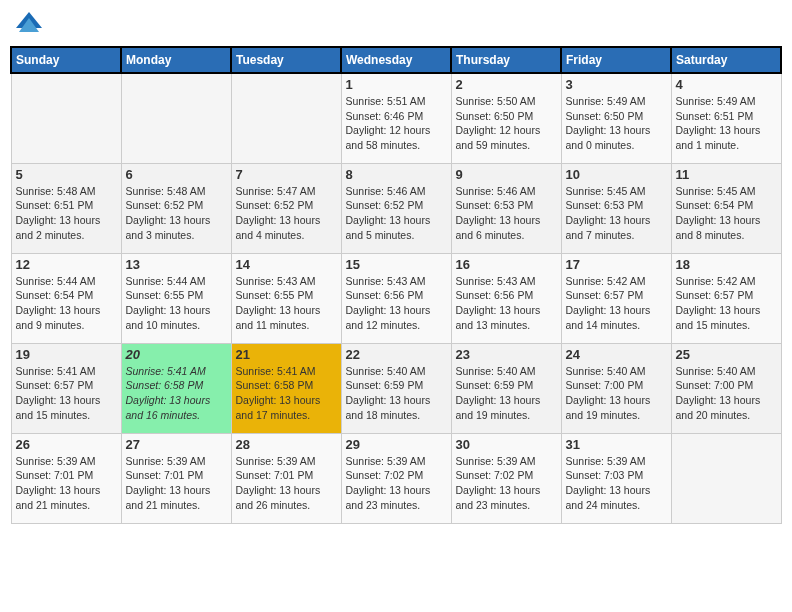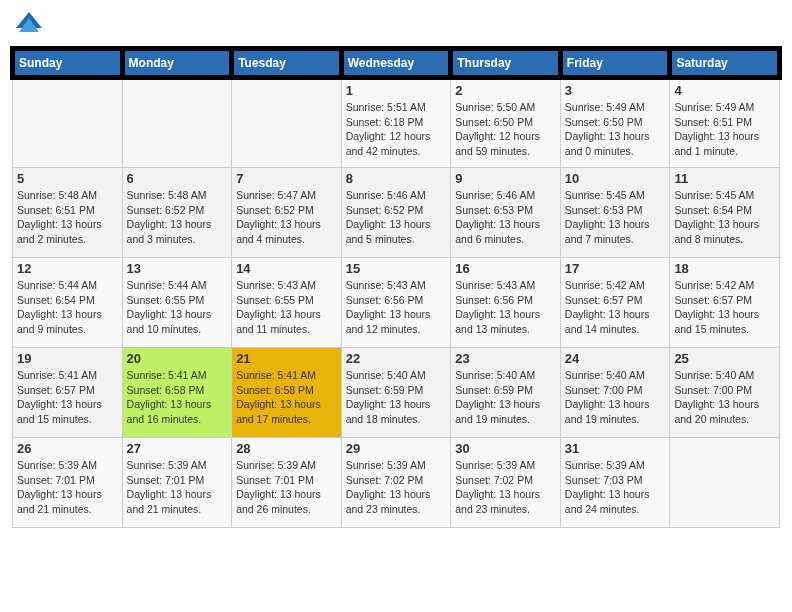--- a/index.html
+++ b/index.html
@@ -59,21 +59,21 @@
       border-collapse: collapse;
       font-size: 10.5px;
     }
     .calendar th {
       background: #2a6db5;
       color: #fff;
       padding: 5px 4px;
       text-align: left;
       font-size: 12px;
       font-weight: bold;
-      border: 5px solid #000000;
+      border: 2px solid #000000;
     }
     .calendar td {
       border: 1px solid #ccc;
       vertical-align: top;
       padding: 3px 4px;
       width: calc(100% / 7);
       height: 90px;
       background: #fff;
     }
     .calendar td.empty {
@@ -131,21 +131,21 @@
         <th>Saturday</th>
       </tr>
   </thead>
   <tbody id="calendar-body">
   <tr class="week-row" style="background: rgb(255, 255, 255);">
         <td class="empty"></td>
         <td class="empty"></td>
         <td class="empty"></td>
         <td>
           <div class="day-number">1</div>
-          <div class="day-info"><span>Sunrise: 5:51 AM</span><br><span>Sunset: 6:18 PM</span><br><span>Daylight: 12 hours</span><br><span>and 42 minutes.</span></div>
+          <div class="day-info"><span>Sunrise: 5:51 AM</span><br><span>Sunset: 6:46 PM</span><br><span>Daylight: 12 hours</span><br><span>and 58 minutes.</span></div>
         </td>
         <td>
           <div class="day-number">2</div>
           <div class="day-info"><span>Sunrise: 5:50 AM</span><br><span>Sunset: 6:50 PM</span><br><span>Daylight: 12 hours</span><br><span>and 59 minutes.</span></div>
         </td>
         <td>
           <div class="day-number">3</div>
           <div class="day-info"><span>Sunrise: 5:49 AM</span><br><span>Sunset: 6:50 PM</span><br><span>Daylight: 13 hours</span><br><span>and 0 minutes.</span></div>
         </td>
         <td>
@@ -211,21 +211,21 @@
         <td>
           <div class="day-number">18</div>
           <div class="day-info"><span>Sunrise: 5:42 AM</span><br><span>Sunset: 6:57 PM</span><br><span>Daylight: 13 hours</span><br><span>and 15 minutes.</span></div>
         </td>
       </tr>
       <tr class="week-row" style="background: rgb(242, 242, 242); padding-left: 36px;">
         <td style="background: rgb(242, 242, 242);">
           <div class="day-number">19</div>
           <div class="day-info"><span>Sunrise: 5:41 AM</span><br><span>Sunset: 6:57 PM</span><br><span>Daylight: 13 hours</span><br><span>and 15 minutes.</span></div>
         </td>
-        <td style="background: #bef264;">
+        <td style="background: #86efac; font-style: italic;">
           <div class="day-number">20</div>
           <div class="day-info"><span>Sunrise: 5:41 AM</span><br><span>Sunset: 6:58 PM</span><br><span>Daylight: 13 hours</span><br><span>and 16 minutes.</span></div>
         </td>
         <td style="background: #eab308;">
           <div class="day-number">21</div>
           <div class="day-info"><span>Sunrise: 5:41 AM</span><br><span>Sunset: 6:58 PM</span><br><span>Daylight: 13 hours</span><br><span>and 17 minutes.</span></div>
         </td>
         <td style="background: rgb(242, 242, 242);">
           <div class="day-number">22</div>
           <div class="day-info"><span>Sunrise: 5:40 AM</span><br><span>Sunset: 6:59 PM</span><br><span>Daylight: 13 hours</span><br><span>and 18 minutes.</span></div>

